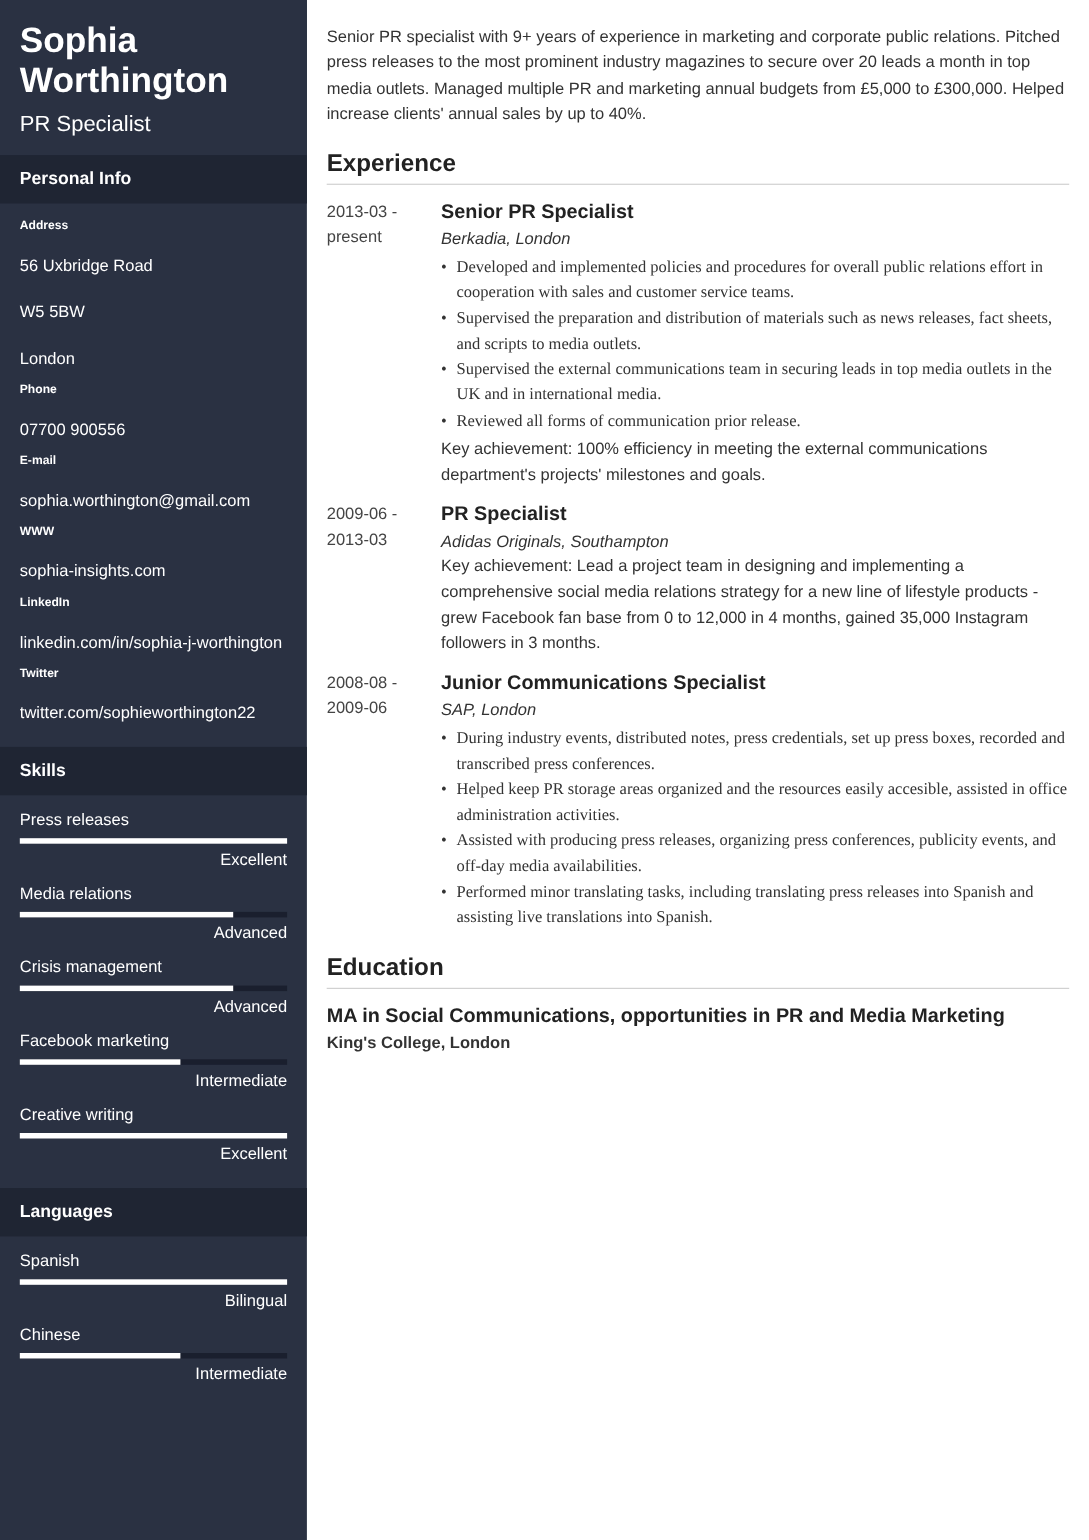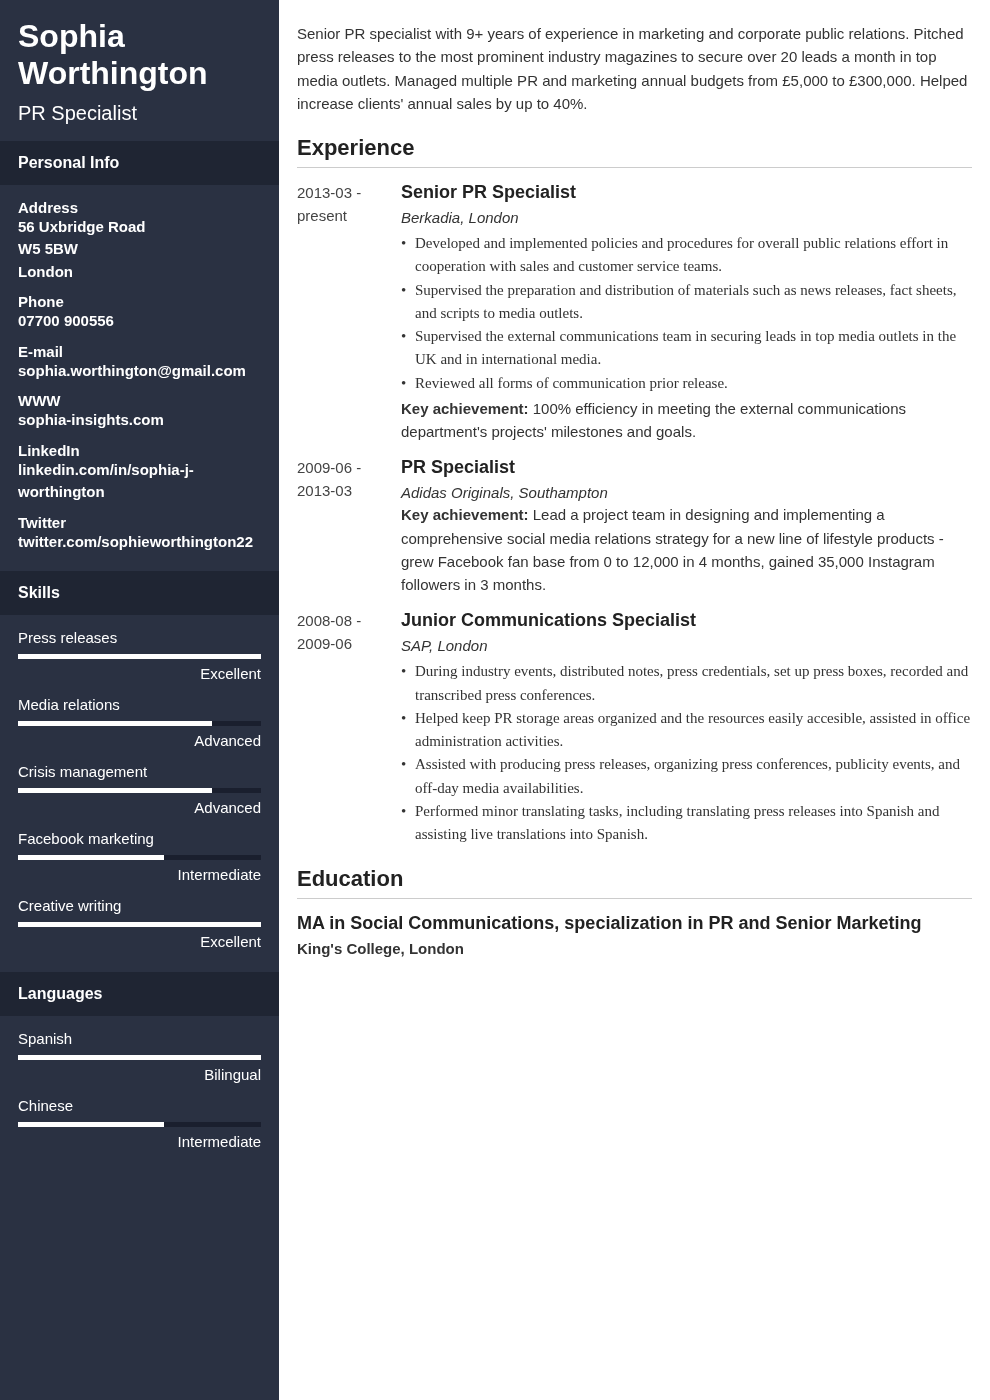--- a/index.html
+++ b/index.html
@@ -3,43 +3,43 @@
   <meta charset="utf-8">
   <style>
     * { margin: 0; padding: 0; box-sizing: border-box; }
     body { font-family: Arial, Helvetica, sans-serif; width: 990px; height: 1400px; display: flex; background: #fff; }
     .sidebar { width: 279px; background: #2a3142; color: #fff; display: flex; flex-direction: column; }
     .name-block { padding: 18px 18px 16px 18px; background: #2a3142; }
     .name { font-size: 32px; font-weight: 700; line-height: 1.15; }
     .title { font-size: 20px; margin-top: 10px; font-weight: 400; }
     .section-header { background: #1f2533; padding: 13px 18px; font-size: 16px; font-weight: 700; }
     .info-block { padding: 14px 18px 18px 18px; }
-    .info-label { font-size: 15px; font-weight: 700; margin-top: 10px; }
+    .info-label { font-size: 11px; font-weight: 700; margin-top: 10px; }
     .info-block .info-label:first-child { margin-top: 0; }
-    .info-value { font-size: 15px; margin-top: 0; line-height: 1.5; font-weight: bold; }
+    .info-value { font-size: 15px; margin-top: 20px; line-height: 1.5; }
     .skill-block { padding: 14px 18px 8px 18px; }
     .skill-item { margin-bottom: 14px; }
     .skill-name { font-size: 15px; margin-bottom: 8px; }
     .skill-bar { width: 100%; height: 5px; background: #1a1f2e; position: relative; }
     .skill-fill { height: 100%; background: #fff; }
     .skill-level { text-align: right; font-size: 15px; margin-top: 6px; }
     .main { flex: 1; padding: 22px 18px 18px 18px; color: #222; }
     .summary { font-size: 15px; line-height: 1.55; color: #333; }
     .main-section-title { font-size: 22px; font-weight: 700; margin-top: 20px; padding-bottom: 6px; border-bottom: 1px solid #ccc; }
     .entry { display: flex; margin-top: 14px; }
     .entry-date { width: 104px; flex-shrink: 0; font-size: 15px; color: #444; line-height: 1.5; }
     .entry-body { flex: 1; }
     .entry-title { font-size: 18px; font-weight: 700; }
     .entry-subtitle { font-size: 15px; font-style: italic; margin-top: 6px; color: #333; }
     .entry-subtitle.bold { font-style: normal; font-weight: 700; }
     .entry-list { list-style: none; margin-top: 6px; }
     .entry-list li { font-size: 15px; line-height: 1.55; padding-left: 14px; position: relative; color: #333; font-family: Liberation Serif, serif; }
     .entry-list li::before { content: "•"; position: absolute; left: 0; }
     .achievement { font-size: 15px; line-height: 1.55; margin-top: 2px; color: #333; }
-    .achievement strong { font-weight: 700; }
+    .achievement strong { font-weight: 400; }
   </style>
 </head>
 <body>
 
 <aside class="sidebar">
   <div class="name-block">
     <div class="name">Sophia Worthington</div>
     <div class="title">PR Specialist</div>
   </div>
 
@@ -158,18 +158,18 @@
             <li>Performed minor translating tasks, including translating press releases into Spanish and assisting live translations into Spanish.</li>
           </ul>
         </div>
       </div>
     </div>
 
   <h2 class="main-section-title">Education</h2>
   <div id="education-list">
       <div class="entry">
         <div class="entry-body">
-          <div class="entry-title">MA in Social Communications, specialization in PR and Senior Marketing</div>
+          <div class="entry-title">MA in Social Communications, opportunities in PR and Media Marketing</div>
           <div class="entry-subtitle bold">King's College, London</div>
         </div>
       </div>
     </div>
 </main>
 
 </body></html>

